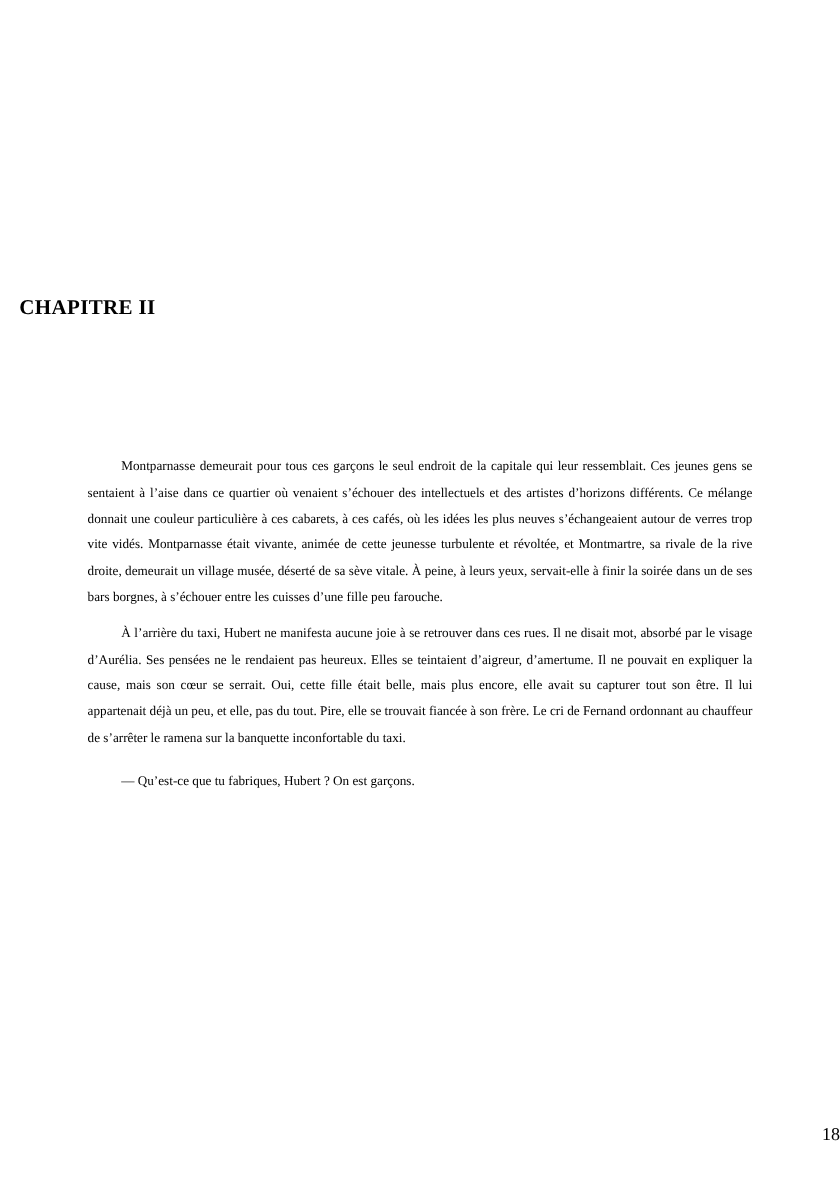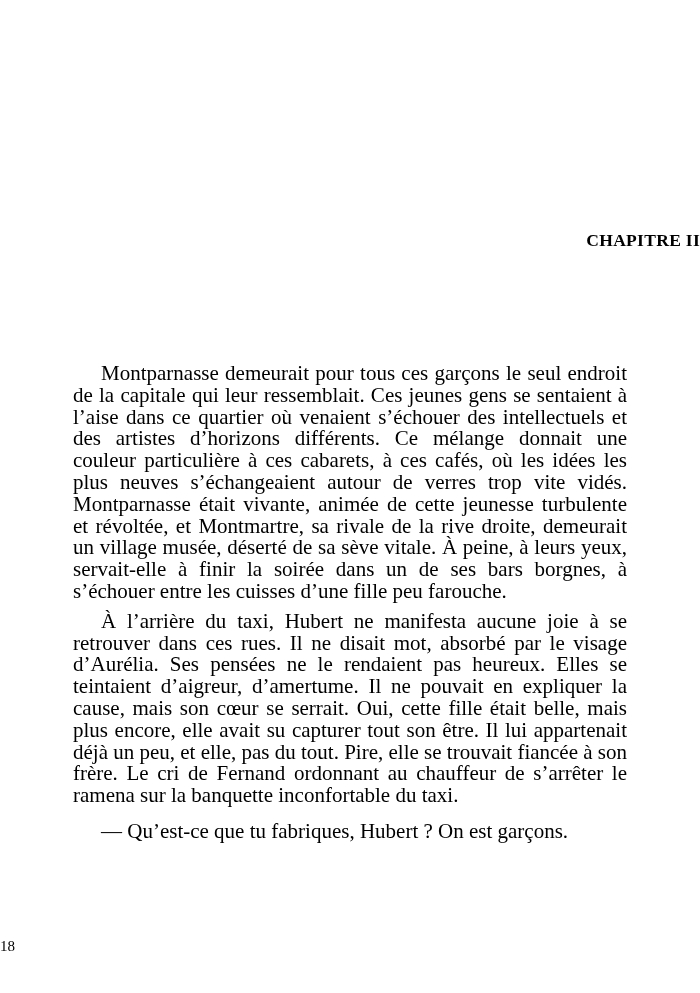--- a/index.html
+++ b/index.html
@@ -13,46 +13,46 @@
     height: 993px;
     margin: 0 auto;
     background: #ffffff;
     color: #000000;
     font-family: "Liberation Serif", serif;
     box-sizing: border-box;
     padding-top: 230px;
     overflow: hidden;
   }
   .chapter-title {
-    margin: 0;
-    text-align: right;
+    margin: 16px;
+    text-align: left;
     font-size: 17.5px;
     font-weight: bold;
     letter-spacing: 0.3px;
   }
   .body-text {
     margin-top: 112px;
     padding: 0 73px;
-    font-size: 21px;
+    font-size: 11px;
     line-height: 21.8px;
     text-align: justify;
   }
   .body-text p {
     margin: 0 0 8px 0;
     text-indent: 28px;
   }
   .body-text p.dialogue {
     margin-top: 14px;
   }
   .page-number {
     position: absolute;
     left: 0;
     bottom: 38px;
     width: 100%;
-    text-align: left;
+    text-align: right;
     font-size: 15px;
   }
 </style>
 </head>
 <body>
 
 <div class="page">
 
   <h1 class="chapter-title">CHAPITRE II</h1>
 

